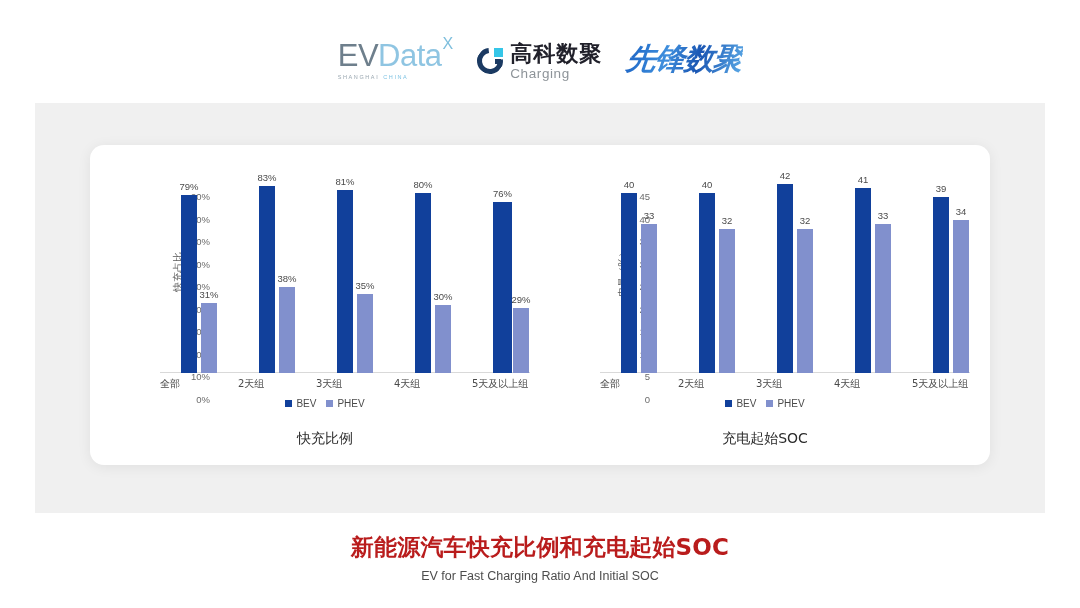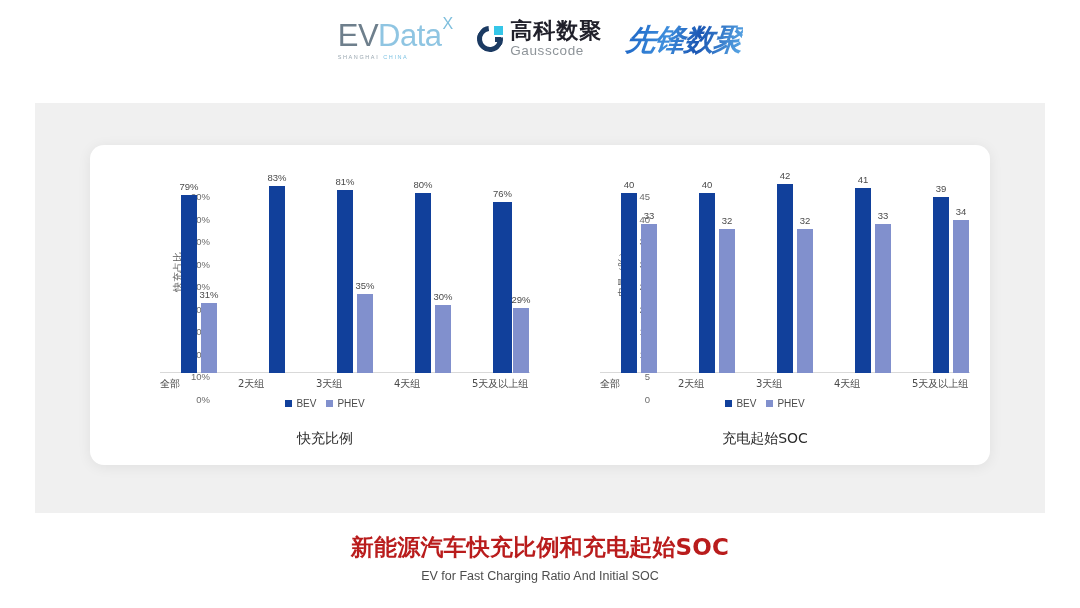--- a/index.html
+++ b/index.html
@@ -7,21 +7,21 @@
     width: 1080px; height: 608px;
     background: #ffffff;
     font-family: "Liberation Sans", "DejaVu Sans", sans-serif;
     overflow: hidden;
   }
   .page { position: relative; width: 1080px; height: 608px; background:#fff; }
 
   
   .logo-bar {
     position: absolute; left: 0; top: 20px; width: 1080px; height: 60px;
-    display: flex; align-items: flex-start; justify-content: center; gap: 24px;
+    display: flex; align-items: flex-end; justify-content: center; gap: 24px;
   }
   .logo-evdata { position: relative; display:flex; flex-direction:column; align-items:flex-start; }
   .evdata-row { display:flex; align-items:flex-start; line-height:1; }
   .evdata-ev {
     font-size: 31px; font-weight: 400; letter-spacing: -0.5px;
     color: #6e7f8c; font-family:"Liberation Sans", sans-serif;
   }
   .evdata-data {
     font-size: 31px; font-weight: 400; letter-spacing: -0.5px;
     color: #8fc5e2; font-family:"Liberation Sans", sans-serif;
@@ -176,21 +176,21 @@
     </div>
 
     <div class="logo-gauss">
       <div class="gauss-mark">
         <div class="ring"></div>
           <div class="sq"></div>
           <div class="bar"></div>
       </div>
       <div class="gauss-text">
         <span class="gauss-cn">高科数聚</span>
-        <span class="gauss-en">Gausscode</span>
+        <span class="gauss-en">Charging</span>
       </div>
     </div>
 
     <div class="logo-xf">先锋数聚</div>
   </div>
 
   <div class="gray-panel"></div>
   <div class="white-card">
 
     <div class="chart-block chart-left">
@@ -222,20 +222,25 @@
                 <span class="bar-label">31%</span>
               </div>
             </div>
           </div>
           <div class="group">
             <div class="bar-wrap">
               <div class="bar bev" style="height: 92.2222%;">
                 <span class="bar-label">83%</span>
               </div>
             </div>
+            <div class="bar-wrap">
+              <div class="bar phev" style="height: 42.2222%;">
+                <span class="bar-label">38%</span>
+              </div>
+            </div>
           </div>
           <div class="group">
             <div class="bar-wrap">
               <div class="bar bev" style="height: 90%;">
                 <span class="bar-label">81%</span>
               </div>
             </div>
             <div class="bar-wrap">
               <div class="bar phev" style="height: 38.8889%;">
                 <span class="bar-label">35%</span>

